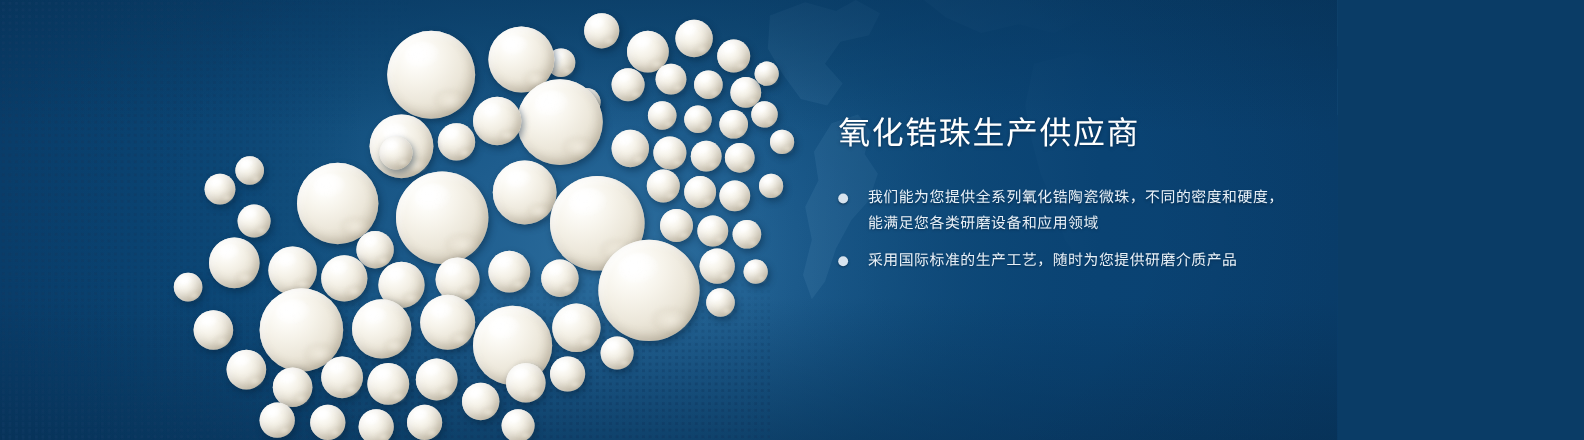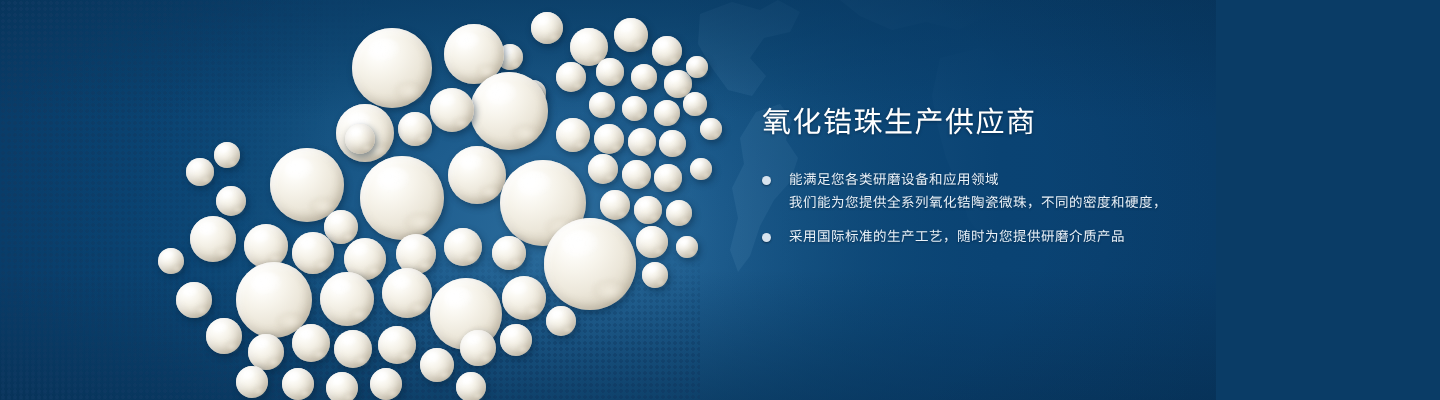--- a/index.html
+++ b/index.html
@@ -262,22 +262,22 @@
     <div class="bead" style="left:676px;top:236px;width:22px;height:22px;"></div>
   </div>
 
   <div class="copy">
     <h1 class="headline">氧化锆珠生产供应商</h1>
 
     <ul class="bullets">
 
       <li class="bullet">
         <span class="dot"></span>
+        <span class="ln">我们能为您提供全系列氧化锆陶瓷微珠，不同的密度和硬度，</span>
         <span class="ln">能满足您各类研磨设备和应用领域</span>
-        <span class="ln">我们能为您提供全系列氧化锆陶瓷微珠，不同的密度和硬度，</span>
       </li>
 
 
       <li class="bullet">
         <span class="dot"></span>
         <span class="ln">采用国际标准的生产工艺，随时为您提供研磨介质产品</span>
       </li>
 
     </ul>
   </div>

